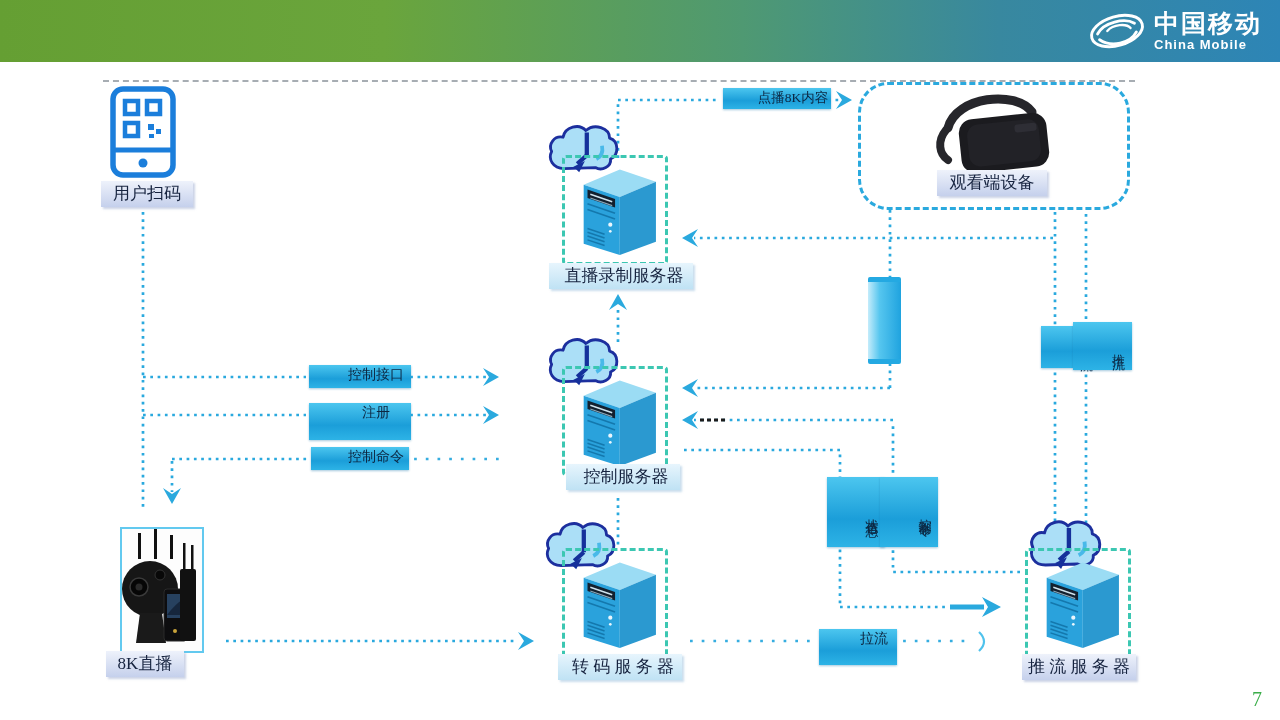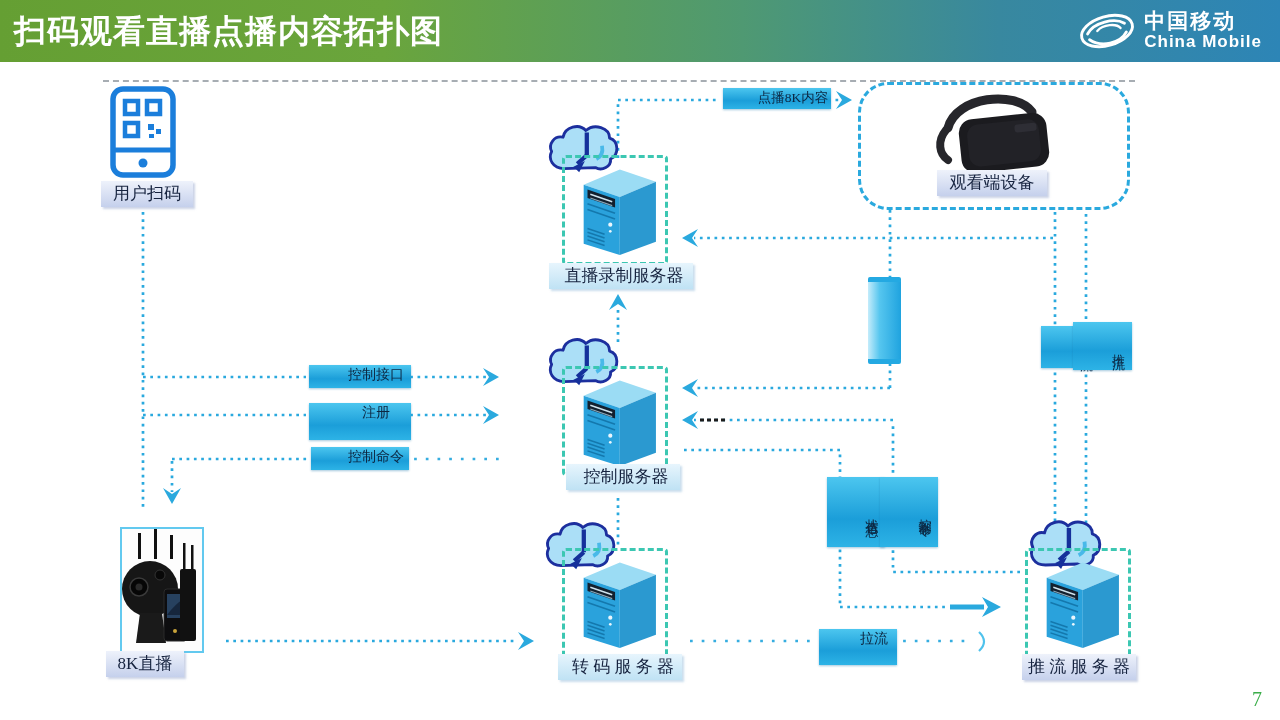--- a/index.html
+++ b/index.html
@@ -6,22 +6,22 @@
   .stage{position:relative;width:1280px;height:720px;background:#fff;overflow:hidden;
          font-family:"Liberation Sans",sans-serif;}
   .abs{position:absolute;}
 
   
   .hdr{position:absolute;left:0;top:0;width:1280px;height:62px;
        background:linear-gradient(90deg,#659f33 0%,#6aa53c 30%,#4f9972 58%,#38889f 78%,#2d85b6 100%);}
   .hdr-title{position:absolute;left:14px;top:10px;font-size:32px;font-weight:bold;color:#fff;
              letter-spacing:1px;white-space:nowrap;}
   .logo{position:absolute;right:18px;top:7px;display:flex;align-items:center;gap:6px;}
-  .logo-cn{font-size:21px;font-weight:bold;color:#fff;letter-spacing:2px;line-height:1.05;}
-  .logo-en{font-size:17px;font-weight:bold;color:#fff;letter-spacing:1px;}
+  .logo-cn{font-size:25px;font-weight:bold;color:#fff;letter-spacing:2px;line-height:1.05;}
+  .logo-en{font-size:13px;font-weight:bold;color:#fff;letter-spacing:1px;}
 
   
   .gray-line{position:absolute;left:103px;top:80px;width:1032px;height:0;
              border-top:2px dashed #a7adb3;}
   .wires{position:absolute;left:0;top:0;pointer-events:none;}
   .w{stroke:#2aa9de;stroke-width:2.7;fill:none;stroke-dasharray:2.7 4.6;}
   .sparse{stroke-dasharray:2.7 9;opacity:.95;}
   .ah{fill:#2aa9de;stroke:none;}
   .blk{stroke:#1c1c1c;stroke-width:3;fill:none;stroke-dasharray:4 3;}
   .solidw{stroke:#2aa9de;stroke-width:5;fill:none;}
@@ -74,21 +74,20 @@
         <path d="M20,52 C8,52 3,42 7,34 C3,26 10,17 19,19 C21,8 36,4 43,12 C52,4 68,9 68,20 C78,23 78,38 69,42 C70,50 60,55 53,51 Z" fill="#abdff7" stroke="#1c2f9e" stroke-width="3" stroke-linejoin="round"></path>
         <path d="M44,14 v24" stroke="#15309b" stroke-width="4.5" fill="none"></path>
         <path d="M44,38 l-10,9" stroke="#15309b" stroke-width="4.5" fill="none"></path>
         <polygon points="30,50 42,44 36,56" fill="#15309b"></polygon>
         <path d="M54,42 q8,-4 6,-14" stroke="#49b9e9" stroke-width="4" fill="none"></path>
       </symbol>
     </defs>
   </svg>
 
   <div class="hdr">
-    <div class="hdr-title">扫码观看直播点播内容拓扑图</div>
     <div class="logo">
       <svg width="62" height="48" viewBox="0 0 64 48">
         <ellipse cx="32" cy="24" rx="27" ry="15" transform="rotate(-16 32 24)" fill="none" stroke="#ffffff" stroke-width="3"></ellipse>
         <path d="M12,27 C18,15 40,10 50,16" fill="none" stroke="#ffffff" stroke-width="3" stroke-linecap="round"></path>
         <path d="M14,33 C26,41 46,37 52,25" fill="none" stroke="#ffffff" stroke-width="3" stroke-linecap="round"></path>
         <path d="M22,24 C28,17 42,16 46,21" fill="none" stroke="#ffffff" stroke-width="2.4" stroke-linecap="round"></path>
       </svg>
       <div>
         <div class="logo-cn">中国移动</div>
         <div class="logo-en">China Mobile</div>

